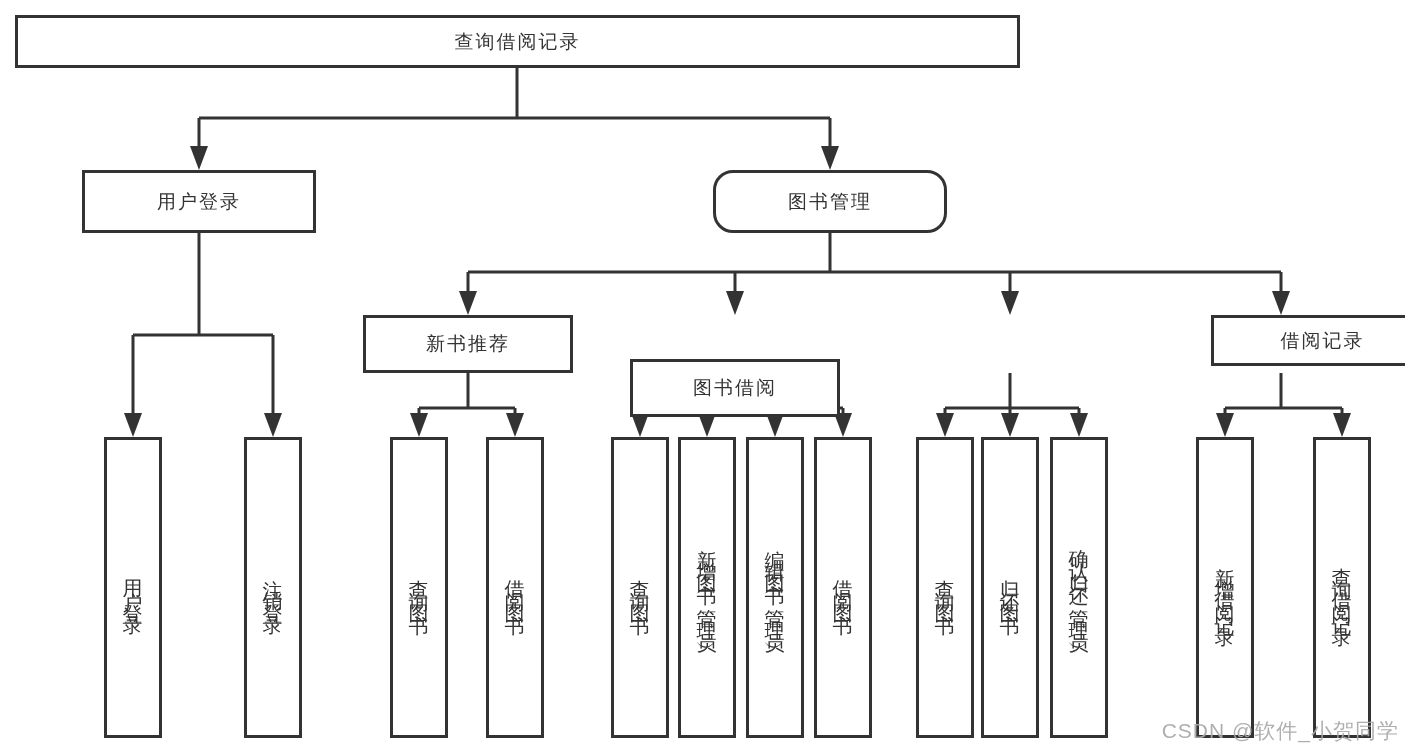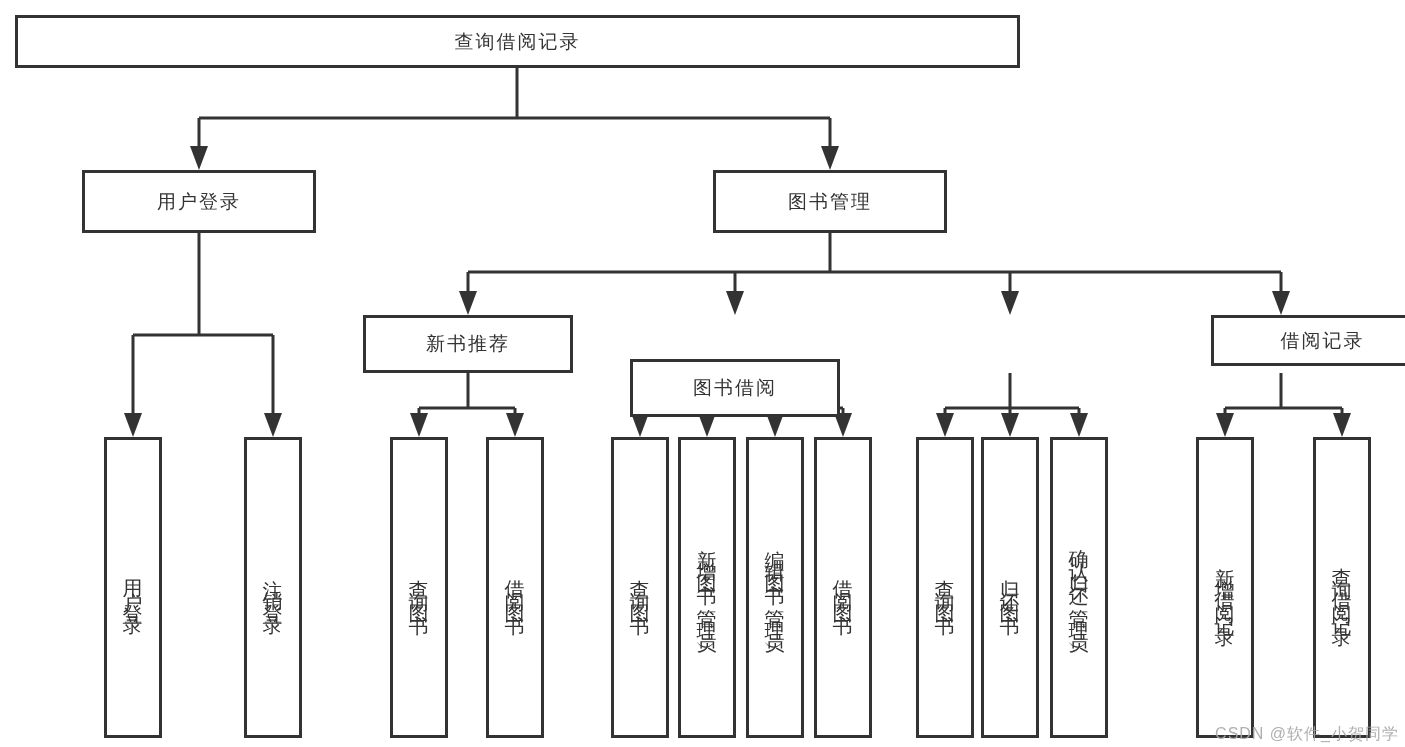--- a/index.html
+++ b/index.html
@@ -53,21 +53,21 @@
     font-size: 20px;
     line-height: 1;
     letter-spacing: 12px;
     color: #333333;
     white-space: nowrap;
   }
   .watermark {
     position: absolute;
     right: 6px;
     bottom: 2px;
-    font-size: 16px;
+    font-size: 21px;
     color: rgba(168,168,168,0.92);
     letter-spacing: 1px;
     z-index: 5;
     white-space: nowrap;
   }
 </style>
 </head>
 <body>
 
 <div id="stage">
@@ -122,21 +122,21 @@
     </g>
   </svg>
 
   <div class="box" style="left:15px;top:15px;width:1005px;height:53px;">
     <span class="hlabel">查询借阅记录</span>
   </div>
 
   <div class="box" style="left:82px;top:170px;width:234px;height:63px;">
     <span class="hlabel">用户登录</span>
   </div>
-  <div class="box" style="left:713px;top:170px;width:234px;height:63px;">
+  <div class="box" style="left:713px;top:170px;width:234px;height:63px;border-radius:20px;">
     <span class="hlabel">图书管理</span>
   </div>
 
   <div class="box" style="left:363px;top:315px;width:210px;height:58px;">
     <span class="hlabel">新书推荐</span>
   </div>
   <div class="box" style="left:630px;top:315px;width:210px;height:58px;margin-top:44px;">
     <span class="hlabel">图书借阅</span>
   </div>
   <div class="box" style="left:1211px;top:315px;width:212px;height:51px;padding-left:11px;">

